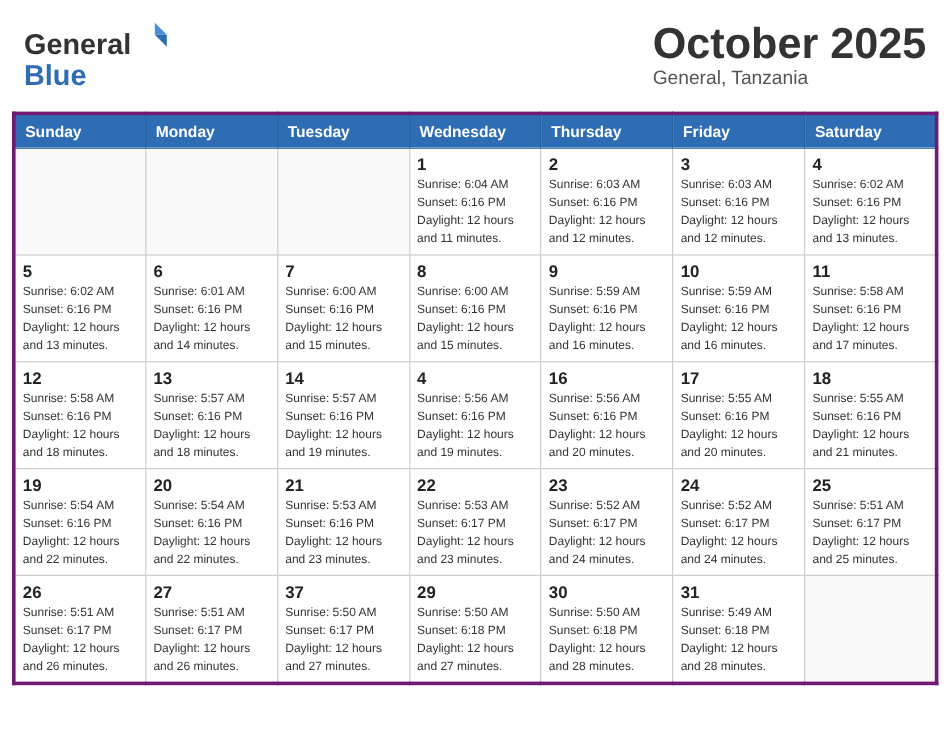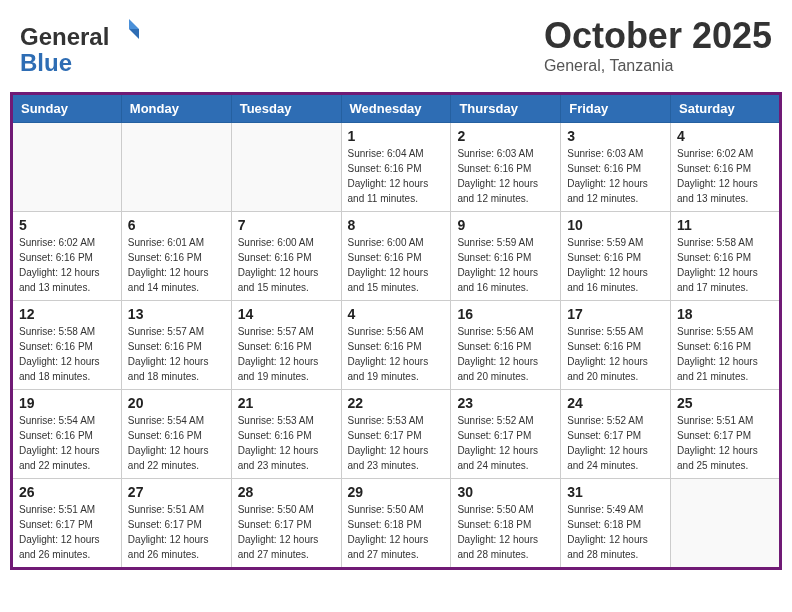--- a/index.html
+++ b/index.html
@@ -235,21 +235,21 @@
       <tr>
         <td>
           <span class="day-number">26</span>
           <div class="day-info">Sunrise: 5:51 AM<br>Sunset: 6:17 PM<br>Daylight: 12 hours<br>and 26 minutes.</div>
         </td>
         <td>
           <span class="day-number">27</span>
           <div class="day-info">Sunrise: 5:51 AM<br>Sunset: 6:17 PM<br>Daylight: 12 hours<br>and 26 minutes.</div>
         </td>
         <td>
-          <span class="day-number">28</span>
+          <span class="day-number">37</span>
           <div class="day-info">Sunrise: 5:50 AM<br>Sunset: 6:17 PM<br>Daylight: 12 hours<br>and 27 minutes.</div>
         </td>
         <td>
           <span class="day-number">29</span>
           <div class="day-info">Sunrise: 5:50 AM<br>Sunset: 6:18 PM<br>Daylight: 12 hours<br>and 27 minutes.</div>
         </td>
         <td>
           <span class="day-number">30</span>
           <div class="day-info">Sunrise: 5:50 AM<br>Sunset: 6:18 PM<br>Daylight: 12 hours<br>and 28 minutes.</div>
         </td>

